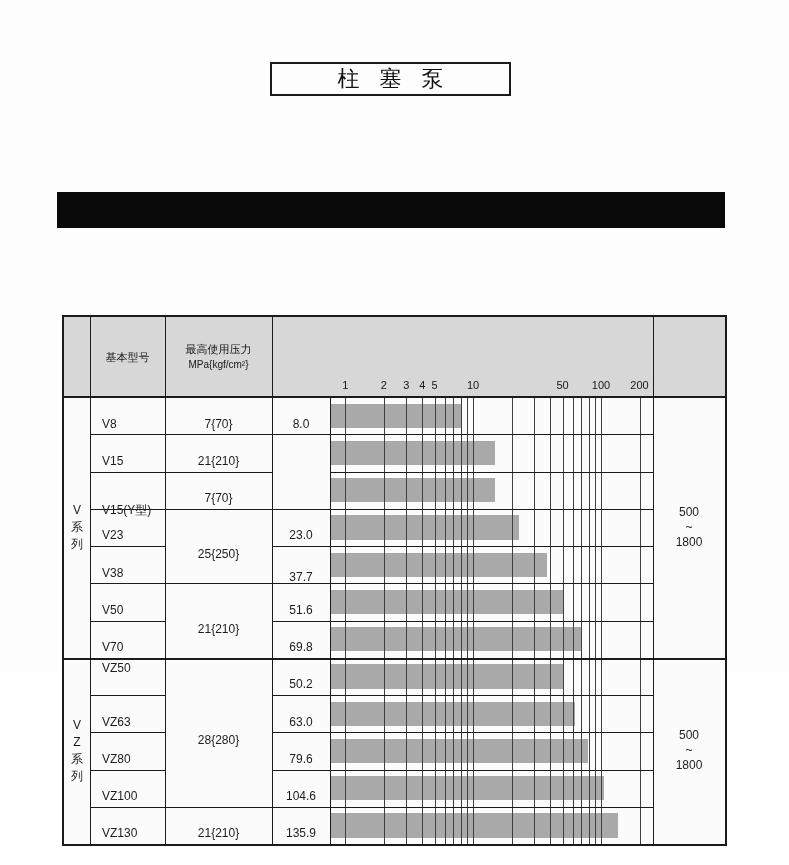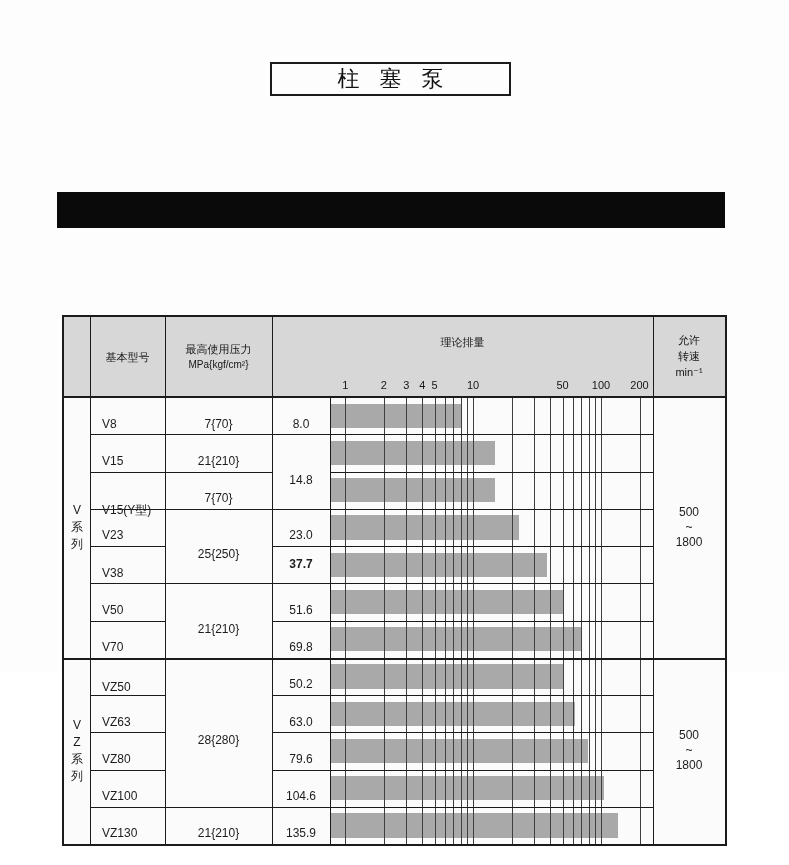--- a/index.html
+++ b/index.html
@@ -54,28 +54,22 @@
     <div class="thead-bg"></div>
 
     <div class="hdr" style="left:26px;top:33px;width:75px;">基本型号</div>
 
     <div class="hdr" style="left:101px;top:25px;width:107px;">
       <div>最高使用压力</div>
       <div style="font-size:10px;">MPa{kgf/cm²}</div>
     </div>
 
     <div class="hdr" style="left:208px;top:18px;width:381px;">
-      <div>理论排量</div>
     </div>
 
-    <div class="hdr" style="left:589px;top:15px;width:72px;line-height:16px;">
-      <div>允许</div>
-      <div>转速</div>
-      <div>min⁻¹</div>
-    </div>
   <div class="bar" style="left: 267px; top: 86.5px; width: 129.733px; height: 24.25px; background: rgb(169, 169, 169);"></div>
       <div class="bar" style="left: 267px; top: 123.75px; width: 163.9px; height: 24.25px; background: rgb(169, 169, 169);"></div>
       <div class="bar" style="left: 267px; top: 161px; width: 163.9px; height: 24.25px; background: rgb(169, 169, 169);"></div>
       <div class="bar" style="left: 267px; top: 198.25px; width: 188.385px; height: 24.25px; background: rgb(169, 169, 169);"></div>
       <div class="bar" style="left: 267px; top: 235.5px; width: 215.831px; height: 24.25px; background: rgb(169, 169, 169);"></div>
       <div class="bar" style="left: 267px; top: 272.75px; width: 233.263px; height: 24.25px; background: rgb(169, 169, 169);"></div>
       <div class="bar" style="left: 267px; top: 310px; width: 250.042px; height: 24.25px; background: rgb(169, 169, 169);"></div>
       <div class="bar" style="left: 267px; top: 347.25px; width: 231.735px; height: 24.25px; background: rgb(169, 169, 169);"></div>
       <div class="bar" style="left: 267px; top: 384.5px; width: 244.349px; height: 24.25px; background: rgb(169, 169, 169);"></div>
       <div class="bar" style="left: 267px; top: 421.75px; width: 257.338px; height: 24.25px; background: rgb(169, 169, 169);"></div>
@@ -110,36 +104,35 @@
       <div class="tick" style="left: 483.513px; top: 62px; width: 30px;">50</div>
       <div class="tick" style="left: 522.01px; top: 62px; width: 30px;">100</div>
       <div class="tick" style="left: 560.507px; top: 62px; width: 30px;">200</div>
       <div class="cell-text" style="left: 38px; top: 80px; width: 63px; height: 37.25px;">V8</div>
       <div class="cell-text" style="left: 38px; top: 117.25px; width: 63px; height: 37.25px;">V15</div>
       <div class="cell-text" style="left: 38px; top: 167px; width: 63px; height: 37.25px;">V15(Y型)</div>
       <div class="cell-text" style="left: 38px; top: 191.75px; width: 63px; height: 37.25px; text-align: right;">V23</div>
       <div class="cell-text" style="left: 38px; top: 229px; width: 63px; height: 37.25px;">V38</div>
       <div class="cell-text" style="left: 38px; top: 266.25px; width: 63px; height: 37.25px;">V50</div>
       <div class="cell-text" style="left: 38px; top: 303.5px; width: 63px; height: 37.25px;">V70</div>
-      <div class="cell-text" style="left: 38px; top: 343px; width: 63px; height: 37.25px; text-align: right;">VZ50</div>
+      <div class="cell-text" style="left: 38px; top: 324px; width: 63px; height: 37.25px; text-align: right;">VZ50</div>
       <div class="cell-text" style="left: 38px; top: 378px; width: 63px; height: 37.25px;">VZ63</div>
       <div class="cell-text" style="left: 38px; top: 415.25px; width: 63px; height: 37.25px;">VZ80</div>
       <div class="cell-text" style="left: 38px; top: 452.5px; width: 63px; height: 37.25px;">VZ100</div>
       <div class="cell-text" style="left: 38px; top: 489.75px; width: 63px; height: 37.25px;">VZ130</div>
       <div class="cell-text center" style="left: 101px; top: 80px; width: 107px; height: 37.25px;">7{70}</div>
       <div class="cell-text center" style="left: 101px; top: 117.25px; width: 107px; height: 37.25px;">21{210}</div>
       <div class="cell-text center" style="left: 101px; top: 154.5px; width: 107px; height: 37.25px;">7{70}</div>
       <div class="cell-text center" style="left: 101px; top: 191.75px; width: 107px; height: 74.5px;">25{250}</div>
       <div class="cell-text center" style="left: 101px; top: 266.25px; width: 107px; height: 74.5px;">21{210}</div>
       <div class="cell-text center" style="left: 101px; top: 340.75px; width: 107px; height: 149px;">28{280}</div>
       <div class="cell-text center" style="left: 101px; top: 489.75px; width: 107px; height: 37.25px;">21{210}</div>
       <div class="cell-text center" style="left: 208px; top: 80px; width: 58px; height: 37.25px;">8.0</div>
-      <div class="cell-text center" style="left: 208px; top: 117.25px; width: 58px; height: 74.5px;">14.8</div>
       <div class="cell-text center" style="left: 208px; top: 191.75px; width: 58px; height: 37.25px;">23.0</div>
-      <div class="cell-text center" style="left: 208px; top: 220px; width: 58px; height: 37.25px; font-weight: bold;">37.7</div>
+      <div class="cell-text center" style="left: 208px; top: 233px; width: 58px; height: 37.25px;">37.7</div>
       <div class="cell-text center" style="left: 208px; top: 266.25px; width: 58px; height: 37.25px;">51.6</div>
       <div class="cell-text center" style="left: 208px; top: 303.5px; width: 58px; height: 37.25px;">69.8</div>
       <div class="cell-text center" style="left: 208px; top: 340.75px; width: 58px; height: 37.25px;">50.2</div>
       <div class="cell-text center" style="left: 208px; top: 378px; width: 58px; height: 37.25px;">63.0</div>
       <div class="cell-text center" style="left: 208px; top: 415.25px; width: 58px; height: 37.25px;">79.6</div>
       <div class="cell-text center" style="left: 208px; top: 452.5px; width: 58px; height: 37.25px;">104.6</div>
       <div class="cell-text center" style="left: 208px; top: 489.75px; width: 58px; height: 37.25px; border-radius: 16px;">135.9</div>
       <div class="series-label" style="left: 0px; top: 80px; width: 26px; height: 260.75px;">
         <div>V</div>
         <div>系</div>

